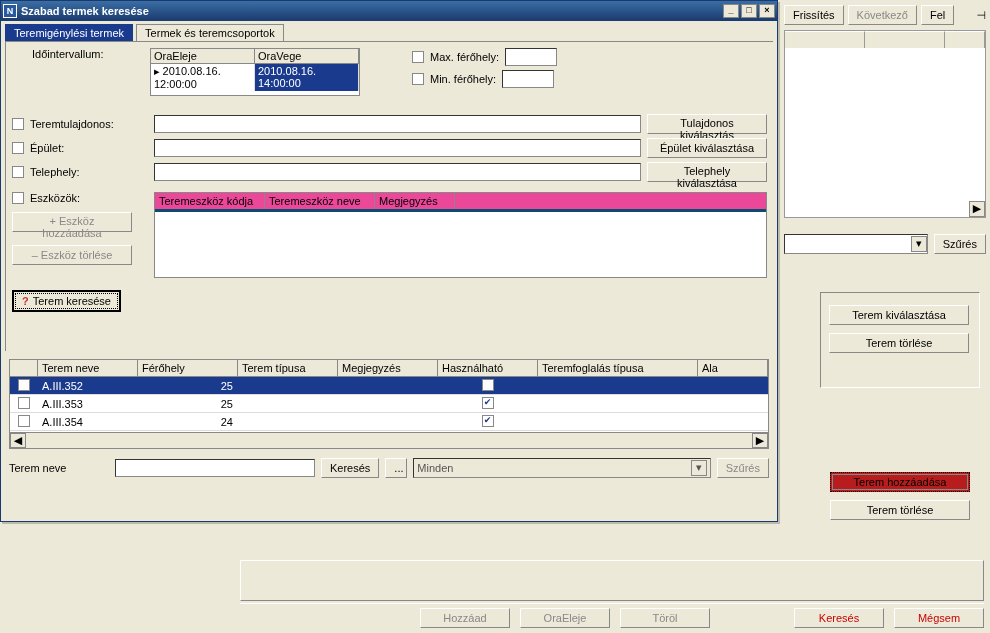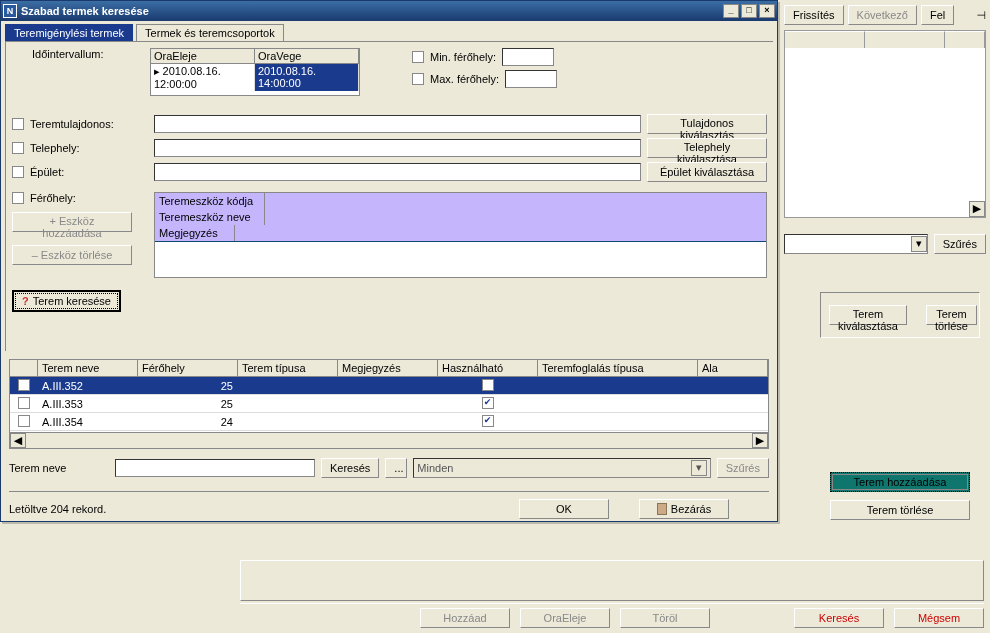--- a/index.html
+++ b/index.html
@@ -26,21 +26,21 @@
     background:#ece9d8;
     border:1px solid #888;
     border-top-color:#fff; border-left-color:#fff;
     padding:2px 8px;
     font-family:inherit; font-size:11px;
     cursor:default;
     height:20px;
   }
   .btn.grey { color:#888; }
   .btn.red { color:#c00; }
-  .btn.active{ border:1px dotted #000; background:#0f766e; outline:1px solid #888; outline-offset:-3px;}
+  .btn.active{ border:1px dotted #000; background:#b91c1c; outline:1px solid #888; outline-offset:-3px;}
   .right-headers {
     position:absolute; top:30px; left:784px; right:4px; height:18px;
     background:#ece9d8; border:1px solid #999;
     display:flex;
   }
   .hcell {
     border-right:1px solid #999; padding:16px 4px; background:#ece9d8;
     border-top:1px solid #fff;
   }
   .right-white {
@@ -56,21 +56,21 @@
     display:flex; gap:6px; align-items:center;
   }
   .combo {
     flex:1; height:20px; background:#fff; border:1px inset #888;
     display:flex; align-items:center; justify-content:flex-end;
   }
   .combo .drop { width:16px; height:16px; background:#ece9d8; border:1px solid #888; text-align:center; line-height:12px;}
   .right-panel-group1 {
     position:absolute; top:292px; left:820px; width:160px;
     border:1px solid #fff; border-top-color:#888; border-left-color:#888;
-    padding:12px 8px; display:flex; flex-direction:row; gap:19px; 
+    padding:12px 8px; display:flex; flex-direction:column; gap:8px; 
   }
   .right-panel-group1 .btn { width:140px; }
   .right-panel-mid {
     position:absolute; top:460px; left:820px; width:160px;
     padding:12px 8px; display:flex; flex-direction:column; gap:8px; align-items:center;
   }
   .right-panel-mid .btn{width:140px;}
   .bottom-bar {
     position:absolute; bottom:6px; left:240px; right:6px; height:24px;
     display:flex; gap:10px; justify-content:flex-start; align-items:center;
@@ -123,21 +123,21 @@
   .tg-row{display:flex;}
   .tg-row div{flex:1;border-right:1px solid #ddd;padding:1px 3px;}
   .tg-row .sel{background:#1a3a8e;color:#fff;}
 
   .wide-input{flex:1;}
   .btn-r{width:120px;}
 
   .tool-grid{
     border:1px solid #888;background:#fff; flex:1; height:86px;
   }
-  .tool-head{display:flex;background:#c4b5fd;border-bottom:1px solid #0c4a6e;flex-direction:column;}
+  .tool-head{display:flex;background:#ec4899;border-bottom:3px solid #0c4a6e;}
   .tool-head div{border-right:1px solid #888;padding:2px 4px;}
 
   .search-btn{
     border:2px solid #000; outline:1px dotted #000; outline-offset:-4px;
     padding:3px 8px; background:#ece9d8; display:inline-flex; align-items:center; gap:4px;
   }
   .q-icon{color:#c33;font-weight:bold;}
   .collapse-handle{
     position:absolute; left:50%; transform:translateX(-50%);
     width:40px; height:7px; background:#ece9d8; border:1px solid #888;
@@ -257,59 +257,59 @@
           </div>
           <div class="tg-row">
             <div>▸ <span>2010.08.16. 12:00:00</span></div>
             <div class="sel">2010.08.16. 14:00:00</div>
           </div>
         </div>
         <div style="width:40px;"></div>
         <div>
           <div class="row">
             <span class="chk"></span>
-            <span class="lbl">Min. férőhely:</span>
+            <span class="lbl">Max. férőhely:</span>
             <input class="input" style="width: 52px;">
           </div>
           <div class="row">
             <span class="chk"></span>
-            <span class="lbl">Max. férőhely:</span>
+            <span class="lbl">Min. férőhely:</span>
             <input class="input" style="width: 52px;">
           </div>
         </div>
       </div>
 
       <div style="height:14px;"></div>
 
       <div class="row">
         <span class="chk"></span>
         <span class="lbl" style="width:118px">Teremtulajdonos:</span>
         <input class="input wide-input" style="">
         <button class="btn btn-r">Tulajdonos kiválasztás</button>
       </div>
       <div class="row">
         <span class="chk"></span>
+        <span class="lbl" style="width:118px">Épület:</span>
+        <input class="input wide-input" style="">
+        <button class="btn btn-r">Épület kiválasztása</button>
+      </div>
+      <div class="row">
+        <span class="chk"></span>
         <span class="lbl" style="width:118px">Telephely:</span>
         <input class="input wide-input" style="">
         <button class="btn btn-r">Telephely kiválasztása</button>
-      </div>
-      <div class="row">
-        <span class="chk"></span>
-        <span class="lbl" style="width:118px">Épület:</span>
-        <input class="input wide-input" style="">
-        <button class="btn btn-r">Épület kiválasztása</button>
       </div>
 
       <div style="height:6px;"></div>
 
       <div class="row" style="align-items:flex-start;">
         <div style="width:136px;">
           <div class="row">
             <span class="chk"></span>
-            <span class="lbl">Férőhely:</span>
+            <span class="lbl">Eszközök:</span>
           </div>
           <button class="btn grey" style="width:120px;margin-top:4px;">+ <span>Eszköz hozzáadása</span></button>
           <button class="btn grey" style="width:120px;margin-top:6px;">– <span>Eszköz törlése</span></button>
         </div>
         <div class="tool-grid">
           <div class="tool-head">
             <div style="width:110px">Teremeszköz kódja</div>
             <div style="width:110px">Teremeszköz neve</div>
             <div style="width:80px">Megjegyzés</div>
           </div>
@@ -380,26 +380,15 @@
       <input class="input" style="">
       <button class="btn">Keresés</button>
       <button class="btn dots">...</button>
       <div class="combo2">
         <span>Minden</span>
         <div class="drop">▾</div>
       </div>
       <button class="btn grey">Szűrés</button>
     </div>
 
-    <div class="status">
-      <span>Letöltve 204 rekord.</span>
-      <span class="spacer"></span>
-      <button class="btn">OK</button>
-      <div style="width:30px;"></div>
-      <button class="btn">
-        <span class="door-icon"></span>
-        <span>Bezárás</span>
-      </button>
-      <div style="width:40px;"></div>
-    </div>
   </div>
 
 </div>
 
 </body></html>

